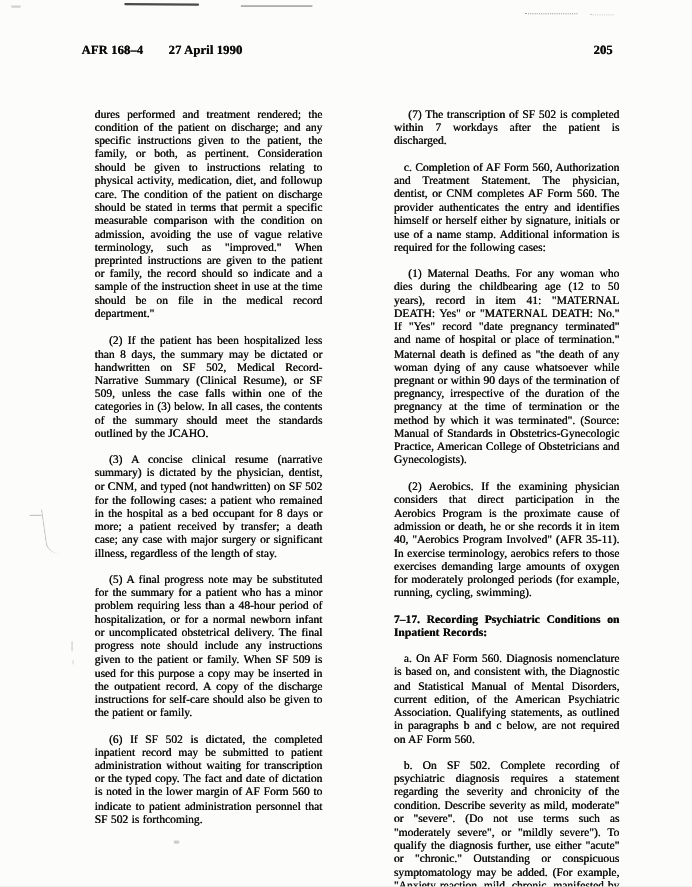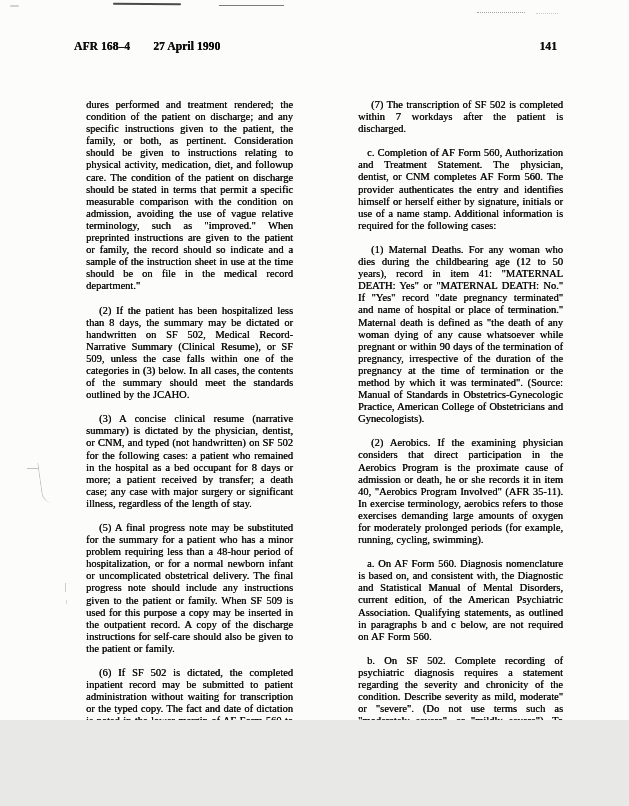--- a/index.html
+++ b/index.html
@@ -1,18 +1,18 @@
 <!DOCTYPE html>
 <html><head>
 <meta charset="utf-8">
 <style>
   html,body { margin:0; padding:0; background:#e8e8e6; }
   .page {
     position:relative;
-    width:629px; height:720px;
+    width:629px; height:806px;
     margin:0 auto;
     background:#fcfcfa;
     font-family:"Liberation Serif", serif;
     color:#0d0d0d;
     overflow:hidden;
   }
   
   .page-header {
     position:absolute;
     top:40px; left:74px; right:72px;
@@ -68,33 +68,34 @@
   <span class="artifact mark-topleft"></span>
   <span class="artifact pencil-curve"></span>
   <span class="artifact pencil-dash"></span>
   <span class="artifact tick-1"></span>
   <span class="artifact tick-2"></span>
   <span class="artifact smudge-bottom"></span>
 
   <header class="page-header">
     <span class="doc-id">AFR 168–4</span>
     <span class="doc-date">27 April 1990</span>
-    <span class="pagenum">141</span>
+    <span class="pagenum">205</span>
   </header>
 
   <div class="col left">
     <p class="cont">dures performed and treatment rendered; the condition of the patient on discharge; and any specific instructions given to the patient, the family, or both, as pertinent. Consideration should be given to instructions relating to physical activity, medication, diet, and followup care. The condition of the patient on discharge should be stated in terms that permit a specific measurable comparison with the condition on admission, avoiding the use of vague relative terminology, such as "improved." When preprinted instructions are given to the patient or family, the record should so indicate and a sample of the instruction sheet in use at the time should be on file in the medical record department."</p>
     <p>(2) If the patient has been hospitalized less than 8 days, the summary may be dictated or handwritten on SF 502, Medical Record-Narrative Summary (Clinical Resume), or SF 509, unless the case falls within one of the categories in (3) below. In all cases, the contents of the summary should meet the standards outlined by the JCAHO.</p>
     <p>(3) A concise clinical resume (narrative summary) is dictated by the physician, dentist, or CNM, and typed (not handwritten) on SF 502 for the following cases: a patient who remained in the hospital as a bed occupant for 8 days or more; a patient received by transfer; a death case; any case with major surgery or significant illness, regardless of the length of stay.</p>
     <p>(5) A final progress note may be substituted for the summary for a patient who has a minor problem requiring less than a 48-hour period of hospitalization, or for a normal newborn infant or uncomplicated obstetrical delivery. The final progress note should include any instructions given to the patient or family. When SF 509 is used for this purpose a copy may be inserted in the outpatient record. A copy of the discharge instructions for self-care should also be given to the patient or family.</p>
     <p>(6) If SF 502 is dictated, the completed inpatient record may be submitted to patient administration without waiting for transcription or the typed copy. The fact and date of dictation is noted in the lower margin of AF Form 560 to indicate to patient administration personnel that SF 502 is forthcoming.</p>
   </div>
 
   <div class="col right">
     <p>(7) The transcription of SF 502 is completed within 7 workdays after the patient is discharged.</p>
     <p class="lettered">c. Completion of AF Form 560, Authorization and Treatment Statement. The physician, dentist, or CNM completes AF Form 560. The provider authenticates the entry and identifies himself or herself either by signature, initials or use of a name stamp. Additional information is required for the following cases:</p>
     <p>(1) Maternal Deaths. For any woman who dies during the childbearing age (12 to 50 years), record in item 41: "MATERNAL DEATH: Yes" or "MATERNAL DEATH: No." If "Yes" record "date pregnancy terminated" and name of hospital or place of termination." Maternal death is defined as "the death of any woman dying of any cause whatsoever while pregnant or within 90 days of the termination of pregnancy, irrespective of the duration of the pregnancy at the time of termination or the method by which it was terminated". (Source: Manual of Standards in Obstetrics-Gynecologic Practice, American College of Obstetricians and Gynecologists).</p>
     <p>(2) Aerobics. If the examining physician considers that direct participation in the Aerobics Program is the proximate cause of admission or death, he or she records it in item 40, "Aerobics Program Involved" (AFR 35-11). In exercise terminology, aerobics refers to those exercises demanding large amounts of oxygen for moderately prolonged periods (for example, running, cycling, swimming).</p>
+    <p class="heading">7–17. Recording Psychiatric Conditions on Inpatient Records:</p>
     <p class="lettered">a. On AF Form 560. Diagnosis nomenclature is based on, and consistent with, the Diagnostic and Statistical Manual of Mental Disorders, current edition, of the American Psychiatric Association. Qualifying statements, as outlined in paragraphs b and c below, are not required on AF Form 560.</p>
     <p class="lettered">b. On SF 502. Complete recording of psychiatric diagnosis requires a statement regarding the severity and chronicity of the condition. Describe severity as mild, moderate" or "severe". (Do not use terms such as "moderately severe", or "mildly severe"). To qualify the diagnosis further, use either "acute" or "chronic." Outstanding or conspicuous symptomatology may be added. (For example, "Anxiety reaction, mild, chronic, manifested by loss of appetite and insomnia.") If the reaction is severe and acute</p>
   </div>
 
 </div>
 
 </body></html>

